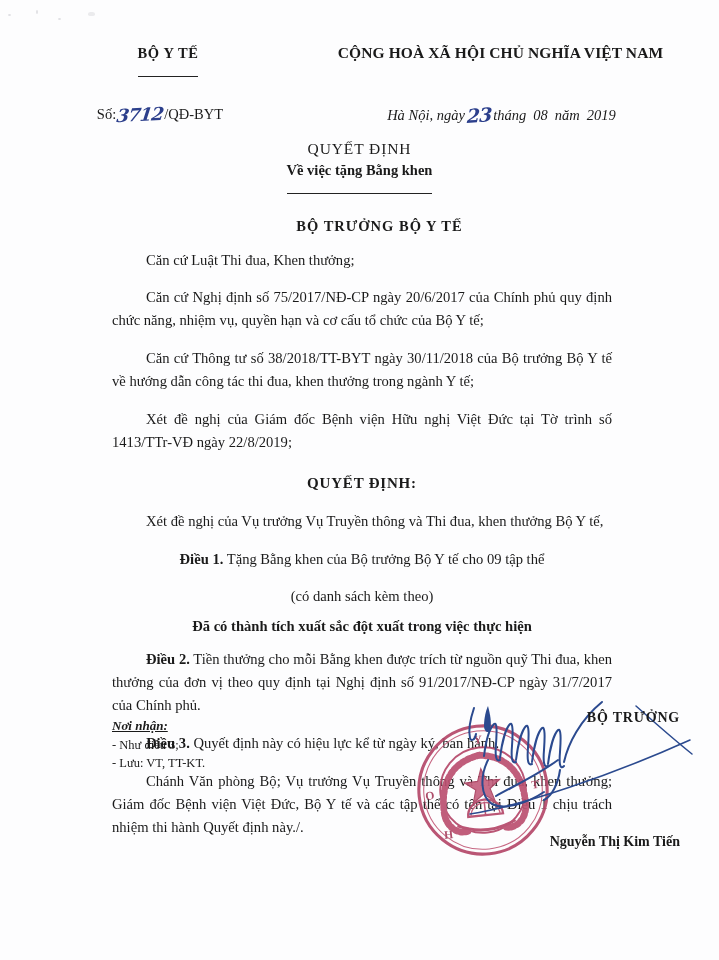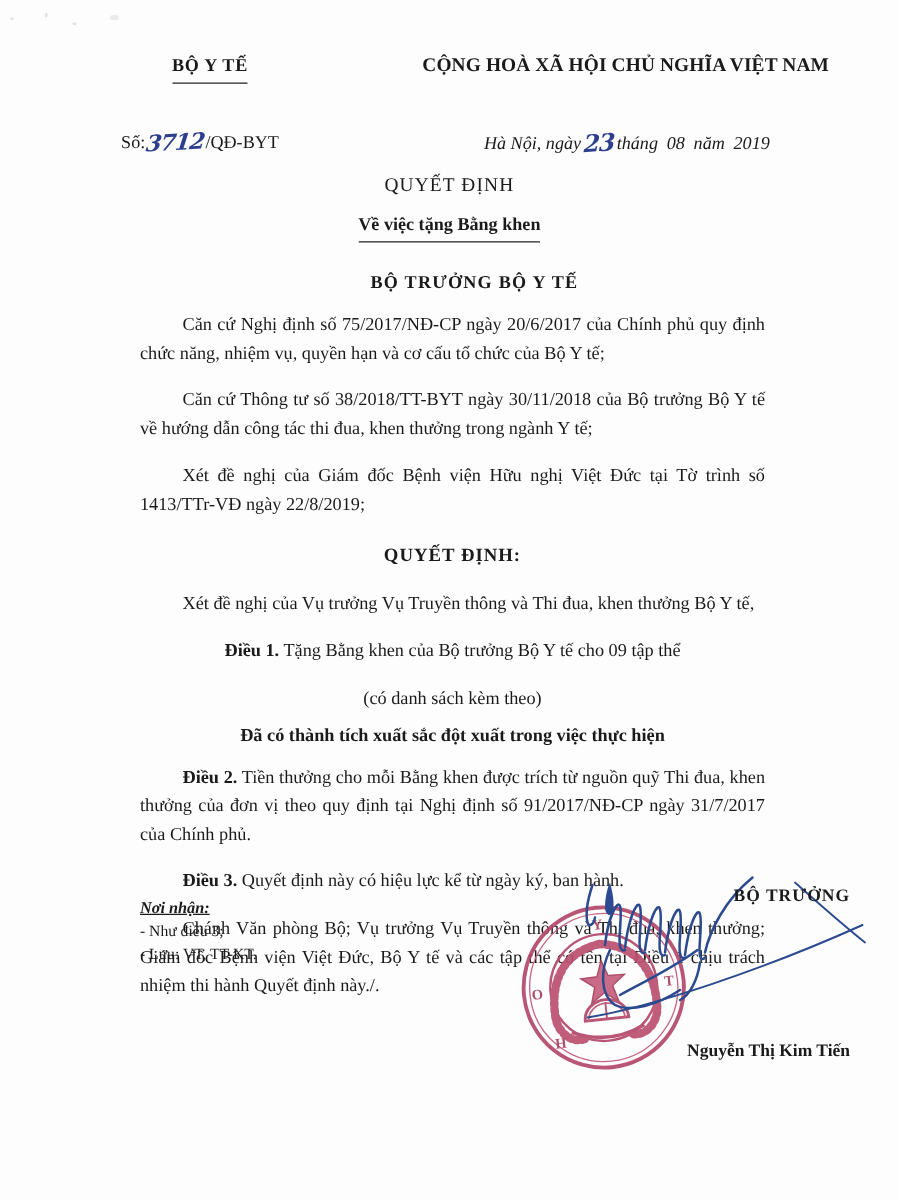--- a/index.html
+++ b/index.html
@@ -46,21 +46,21 @@
   .hdr-right {
     flex: 1;
     text-align: center;
     padding-right: 36px;
   }
   .org-name {
     font-weight: bold;
     font-size: 14.5px;
     letter-spacing: .6px;
     display: inline-block;
-    padding-bottom: 4px;
+    padding-bottom: 14px;
     border-bottom: 1.6px solid #222;
   }
   .nation {
     font-weight: bold;
     font-size: 15.5px;
     letter-spacing: .1px;
     white-space: nowrap;
   }
   .motto {
     font-weight: bold;
@@ -125,22 +125,22 @@
   }
   .t-main {
     font-weight: normal;
     font-size: 15.5px;
     letter-spacing: .9px;
   }
   .t-sub {
     font-weight: bold;
     font-size: 14.5px;
     display: inline-block;
-    margin-top: 14px;
-    padding-bottom: 4px;
+    margin-top: 4px;
+    padding-bottom: 14px;
     border-bottom: 1.5px solid #222;
   }
   .t-authority {
     font-weight: bold;
     font-size: 14.5px;
     letter-spacing: 1px;
     margin-top: 24px;
     padding-left: 40px;
   }
 
@@ -267,20 +267,21 @@
   </div>
 
   <div class="title-block">
     <div class="t-main">QUYẾT ĐỊNH</div>
     <span class="t-sub">Về việc tặng Bằng khen</span>
     <div class="t-authority">BỘ TRƯỞNG BỘ Y TẾ</div>
   </div>
 
   <div class="body-block">
 
+    <p class="para tight">Căn cứ Luật Thi đua, Khen thưởng;</p>
     <p class="para">Căn cứ Nghị định số 75/2017/NĐ-CP ngày 20/6/2017 của Chính phủ quy định chức năng, nhiệm vụ, quyền hạn và cơ cấu tổ chức của Bộ Y tế;</p>
     <p class="para">Căn cứ Thông tư số 38/2018/TT-BYT ngày 30/11/2018 của Bộ trưởng Bộ Y tế về hướng dẫn công tác thi đua, khen thưởng trong ngành Y tế;</p>
     <p class="para">Xét đề nghị của Giám đốc Bệnh viện Hữu nghị Việt Đức tại Tờ trình số 1413/TTr-VĐ ngày 22/8/2019;</p>
     <p class="para decide-head">QUYẾT ĐỊNH:</p>
 
     <p class="para">Xét đề nghị của Vụ trưởng Vụ Truyền thông và Thi đua, khen thưởng Bộ Y tế,</p>
 
     <p class="para centered">
       <span class="art-label">Điều 1.</span>
       <span>Tặng Bằng khen của Bộ trưởng Bộ Y tế cho 09 tập thể</span>

